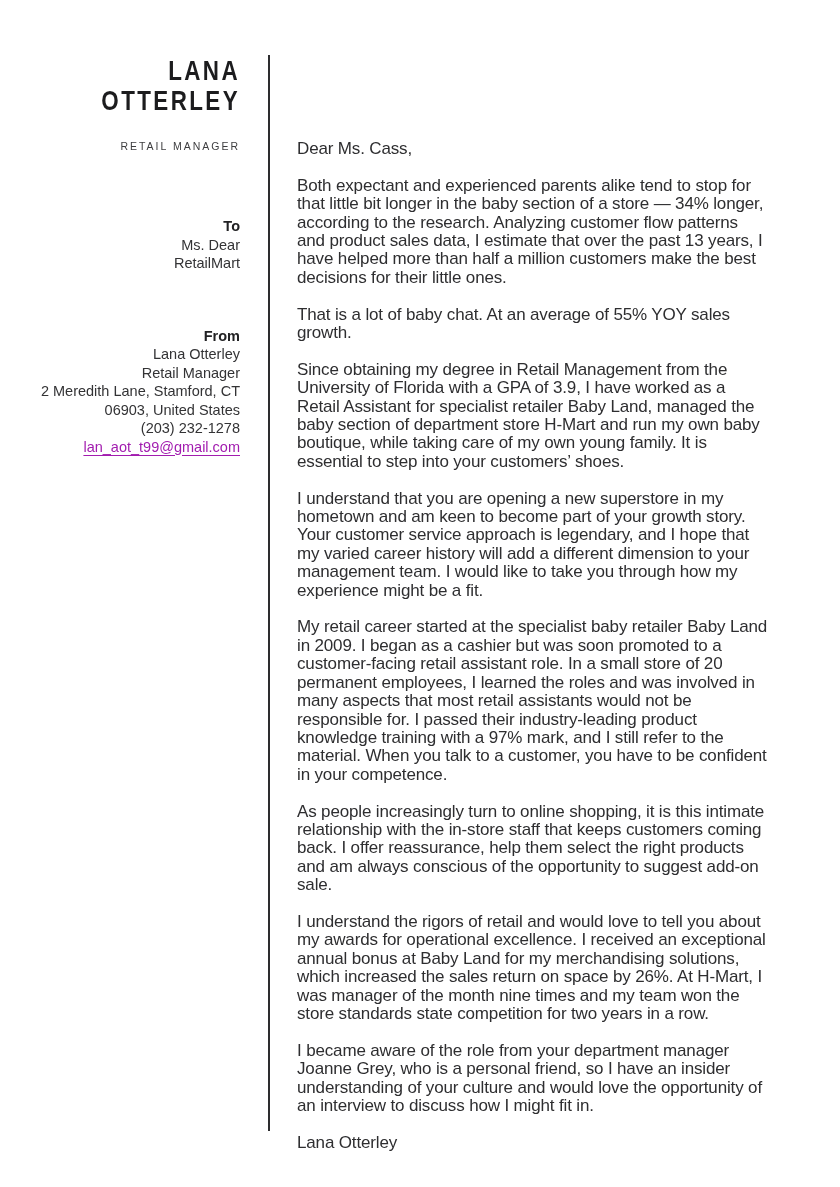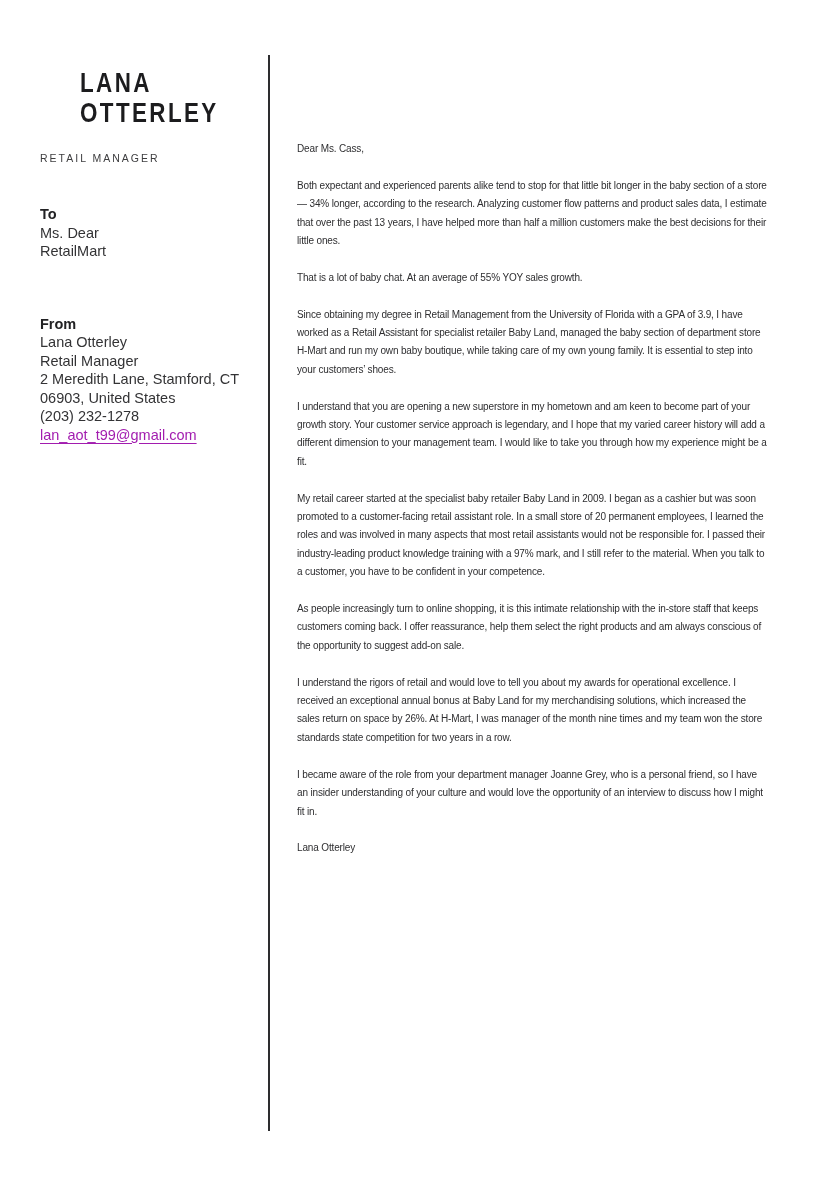--- a/index.html
+++ b/index.html
@@ -13,43 +13,44 @@
     width: 840px;
     height: 1187px;
     background: #ffffff;
     overflow: hidden;
   }
 
   
   .sidebar {
     position: absolute;
     left: 40px;
-    top: 12px;
+    top: 0;
     width: 200px;
+    text-align: right;
   }
   .name {
     margin: 56px 0 0 0;
     font-size: 28px;
     line-height: 30px;
     font-weight: 700;
     letter-spacing: 3px;
     color: #1c1c1e;
     transform: scaleX(0.8);
     transform-origin: 100% 0;
   }
   .job-title {
     margin-top: 24px;
     font-size: 10.5px;
     line-height: 13px;
     letter-spacing: 2px;
     font-weight: 400;
     color: #3d3d3f;
   }
   .addr-block { font-size: 14.5px; line-height: 18.5px; color: #333335; }
-  .to-block   { margin-top: 40px; }
+  .to-block   { margin-top: 64px; }
   .from-block { margin-top: 54px; }
   .addr-heading { font-weight: 700; color: #222224; }
   .addr-line { }
   .email {
     display: block;
     color: #a21caf;
     text-decoration: underline;
     text-underline-offset: 3px;
     cursor: pointer;
   }
@@ -63,21 +64,21 @@
     height: 1076px;
     background: #2d2d2f;
   }
 
   
   .letter {
     position: absolute;
     left: 297px;
     top: 140px;
     width: 472px;
-    font-size: 10px;
+    font-size: 17px;
     line-height: 18.4px;
     letter-spacing: -0.15px;
     color: #2e2e30;
   }
   .letter p { margin: 0 0 18.4px 0; }
   .signature { margin-bottom: 0; }
 </style>
 </head>
 <body>
 

